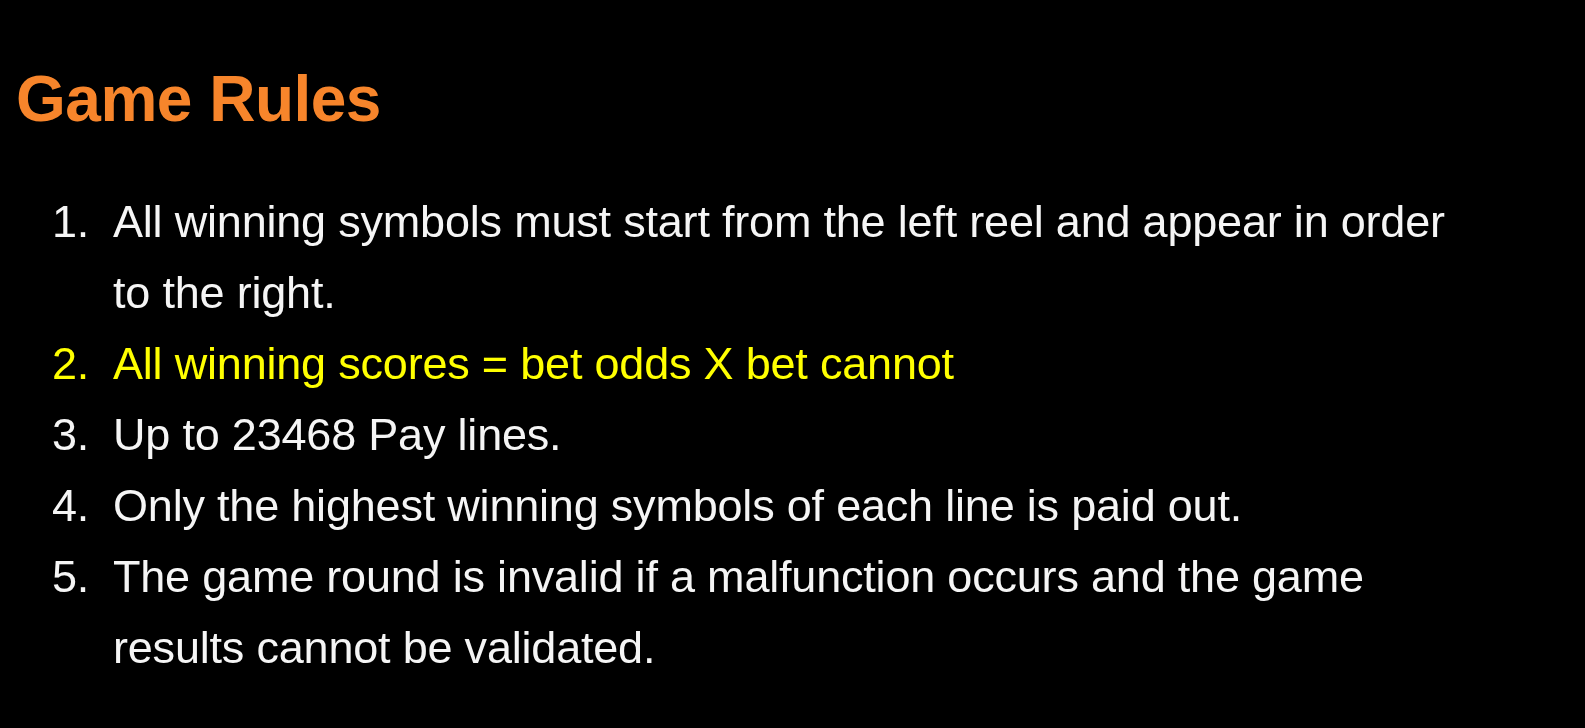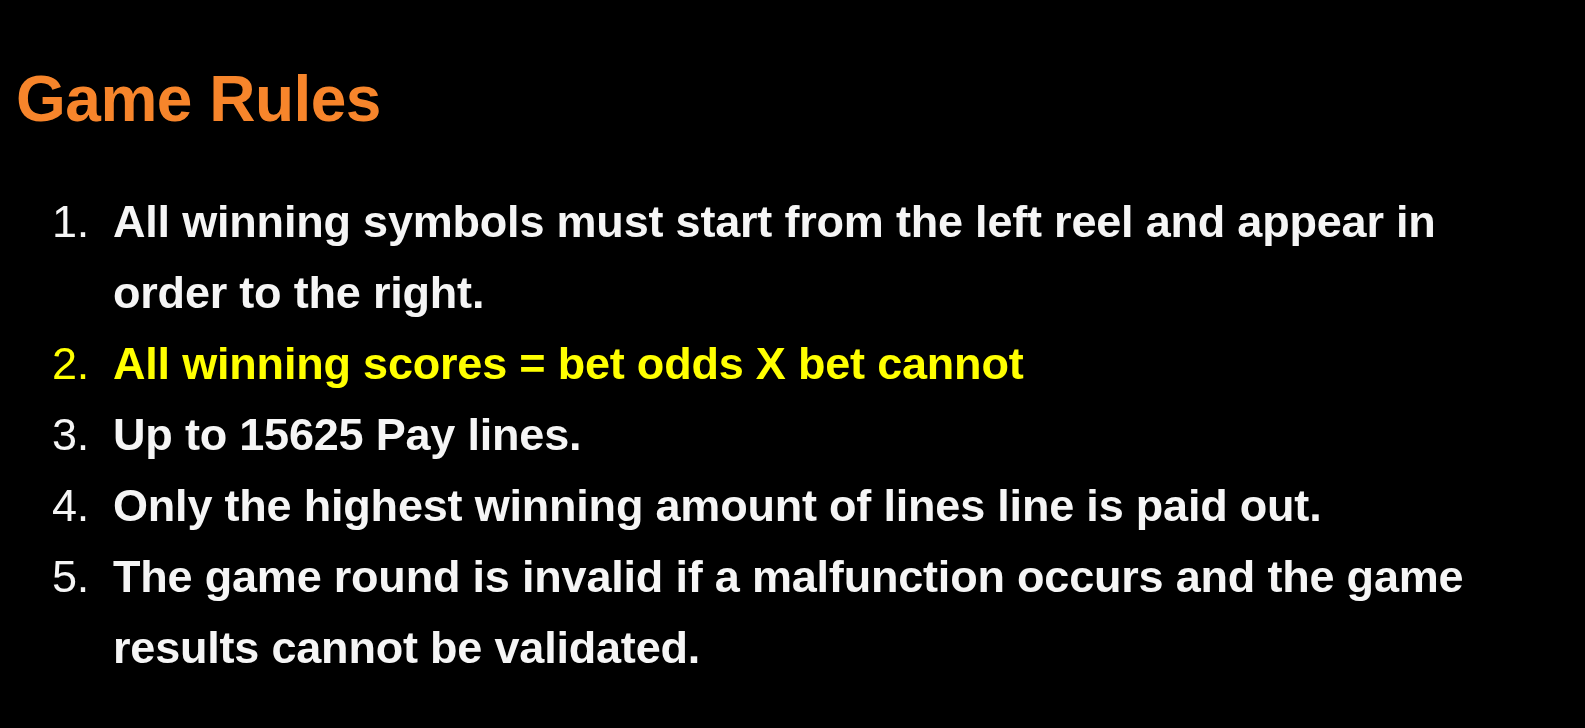--- a/index.html
+++ b/index.html
@@ -66,21 +66,20 @@
     top: 0;
     width: 56px;
     text-align: left;
     font-size: 45px;
     line-height: 71px;
     color: inherit;
   }
 
   .rule-text {
     display: block;
-    font-weight: bold;
   }
 
   
   .rule-item.highlight,
   .rule-item.highlight .rule-marker,
   .rule-item.highlight .rule-text {
     color: #FFFF00;
   }
 </style>
 </head>
@@ -97,26 +96,26 @@
       <span class="rule-text">All winning symbols must start from the left reel and appear in order to the right.</span>
     </li>
 
     <li class="rule-item highlight">
       <span class="rule-marker">2.</span>
       <span class="rule-text">All winning scores = bet odds X bet cannot</span>
     </li>
 
     <li class="rule-item">
       <span class="rule-marker">3.</span>
-      <span class="rule-text">Up to 15625 Pay lines.</span>
+      <span class="rule-text">Up to 23468 Pay lines.</span>
     </li>
 
     <li class="rule-item">
       <span class="rule-marker">4.</span>
-      <span class="rule-text">Only the highest winning amount of lines line is paid out.</span>
+      <span class="rule-text">Only the highest winning symbols of each line is paid out.</span>
     </li>
 
     <li class="rule-item">
       <span class="rule-marker">5.</span>
       <span class="rule-text">The game round is invalid if a malfunction occurs and the game results cannot be validated.</span>
     </li>
 
   </ol>
 
 </div>

